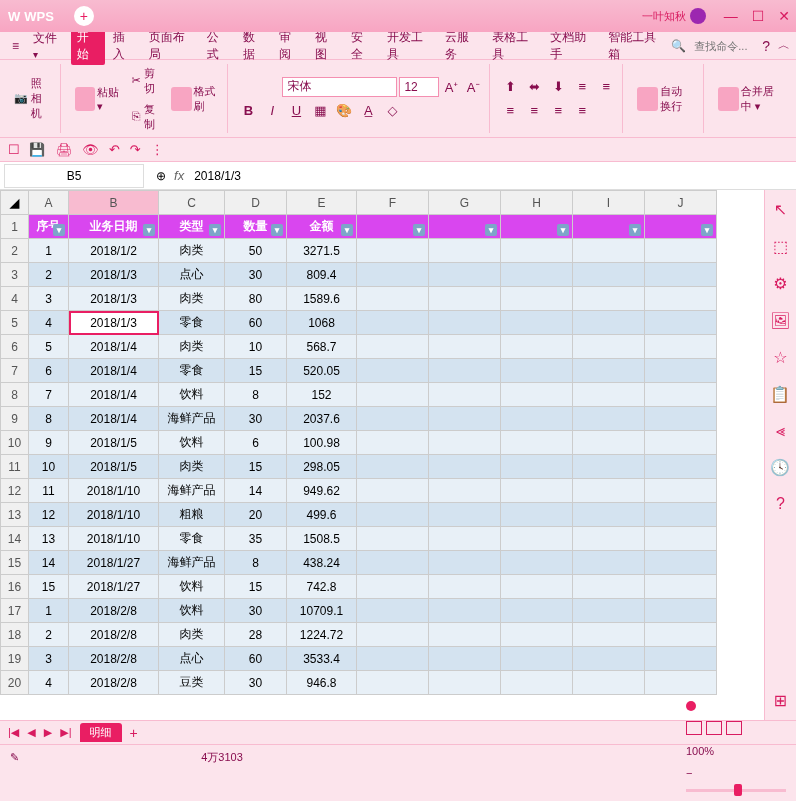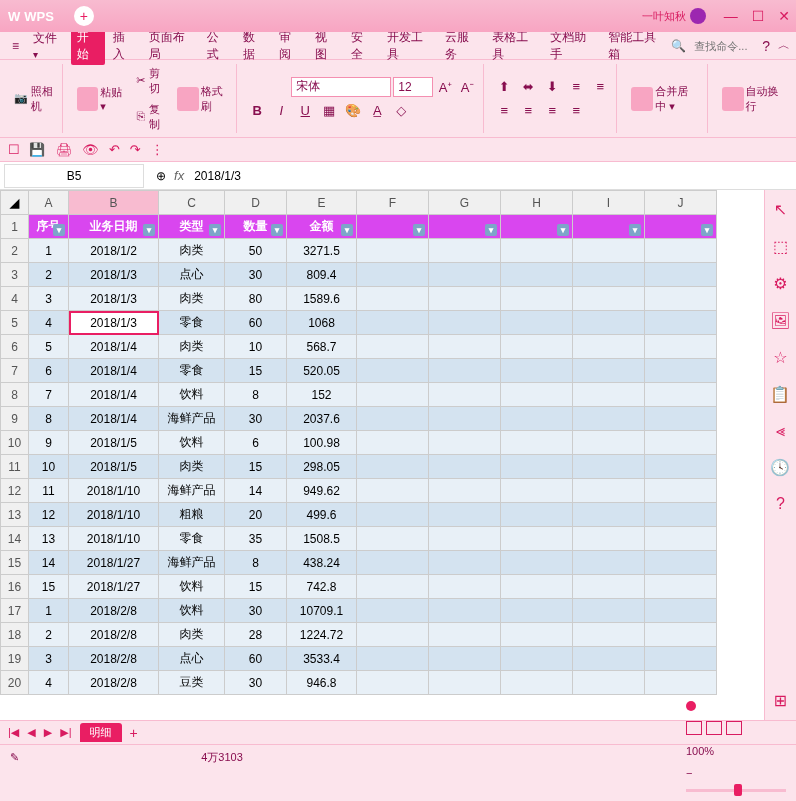--- a/index.html
+++ b/index.html
@@ -25,21 +25,21 @@
 .ribbon { height: 78px; background: #fce4ec; display: flex; align-items: stretch; padding: 4px 6px; border-bottom: 1px solid #f8bbd0; gap: 4px; }
 .ribbon-group { display: flex; flex-direction: column; justify-content: center; align-items: center; padding: 0 6px; border-right: 1px solid #f8bbd0; }
 .ribbon-group:last-child { border-right: none; }
 .ribbon-btn-lg { display: flex; flex-direction: row; align-items: center; gap: 2px; padding: 4px; color: #880e4f; font-size: 11px; cursor: pointer; }
 .ribbon-btn-lg .ico { width: 28px; height: 24px; background: #f8a5c2; border-radius: 3px; }
 .ribbon-row { display: flex; gap: 4px; align-items: center; }
 .ribbon-btn-sm { display: flex; align-items: center; gap: 3px; color: #880e4f; font-size: 11px; padding: 2px; cursor: pointer; }
 .ribbon-btn-sm .ico-sm { width: 14px; height: 14px; display: inline-flex; align-items: center; justify-content: center; }
 .font-select { display: flex; gap: 2px; }
 .font-select select, .font-select input { border: 1px solid #f48fb1; background: #fff; padding: 2px 4px; font-size: 12px; color: #880e4f; }
-.font-name { width: 100px; margin-left: 44px; }
+.font-name { width: 115px; margin-left: 44px; }
 .font-size { width: 40px; }
 .fmt-btn { width: 20px; height: 20px; display: inline-flex; align-items: center; justify-content: center; font-size: 13px; color: #880e4f; cursor: pointer; }
 
 .quickbar { height: 24px; background: #fce4ec; display: flex; align-items: center; padding: 0 8px; gap: 10px; color: #d81b60; border-bottom: 1px solid #f8bbd0; }
 .quickbar span { font-size: 13px; cursor: pointer; }
 
 .formula-bar { height: 28px; background: #fff; display: flex; align-items: center; border-bottom: 1px solid #ddd; }
 .cell-ref { width: 140px; border: 1px solid #ddd; margin: 2px 4px; padding: 4px 6px; text-align: center; font-size: 12px; }
 .fx-area { display: flex; align-items: center; gap: 8px; flex: 1; padding: 0 8px; }
 .fx-area .fx { font-style: italic; font-size: 13px; color: #666; }
@@ -185,27 +185,27 @@
         <span class="fmt-btn">≡</span>
         <span class="fmt-btn">≡</span>
         <span class="fmt-btn">≡</span>
         <span class="fmt-btn">≡</span>
       </div>
     </div>
   </div>
   <div class="ribbon-group">
     <div class="ribbon-btn-lg">
       <span class="ico"></span>
-      <span><span>合并居中</span> ▾</span>
+      <span>自动换行</span>
     </div>
   </div>
   <div class="ribbon-group">
     <div class="ribbon-btn-lg">
       <span class="ico"></span>
-      <span>自动换行</span>
+      <span><span>合并居中</span> ▾</span>
     </div>
   </div>
 </div>
 
 <div class="quickbar">
   <span>☐</span>
   <span>💾</span>
   <span>🖨</span>
   <span>👁</span>
   <span>↶</span>

